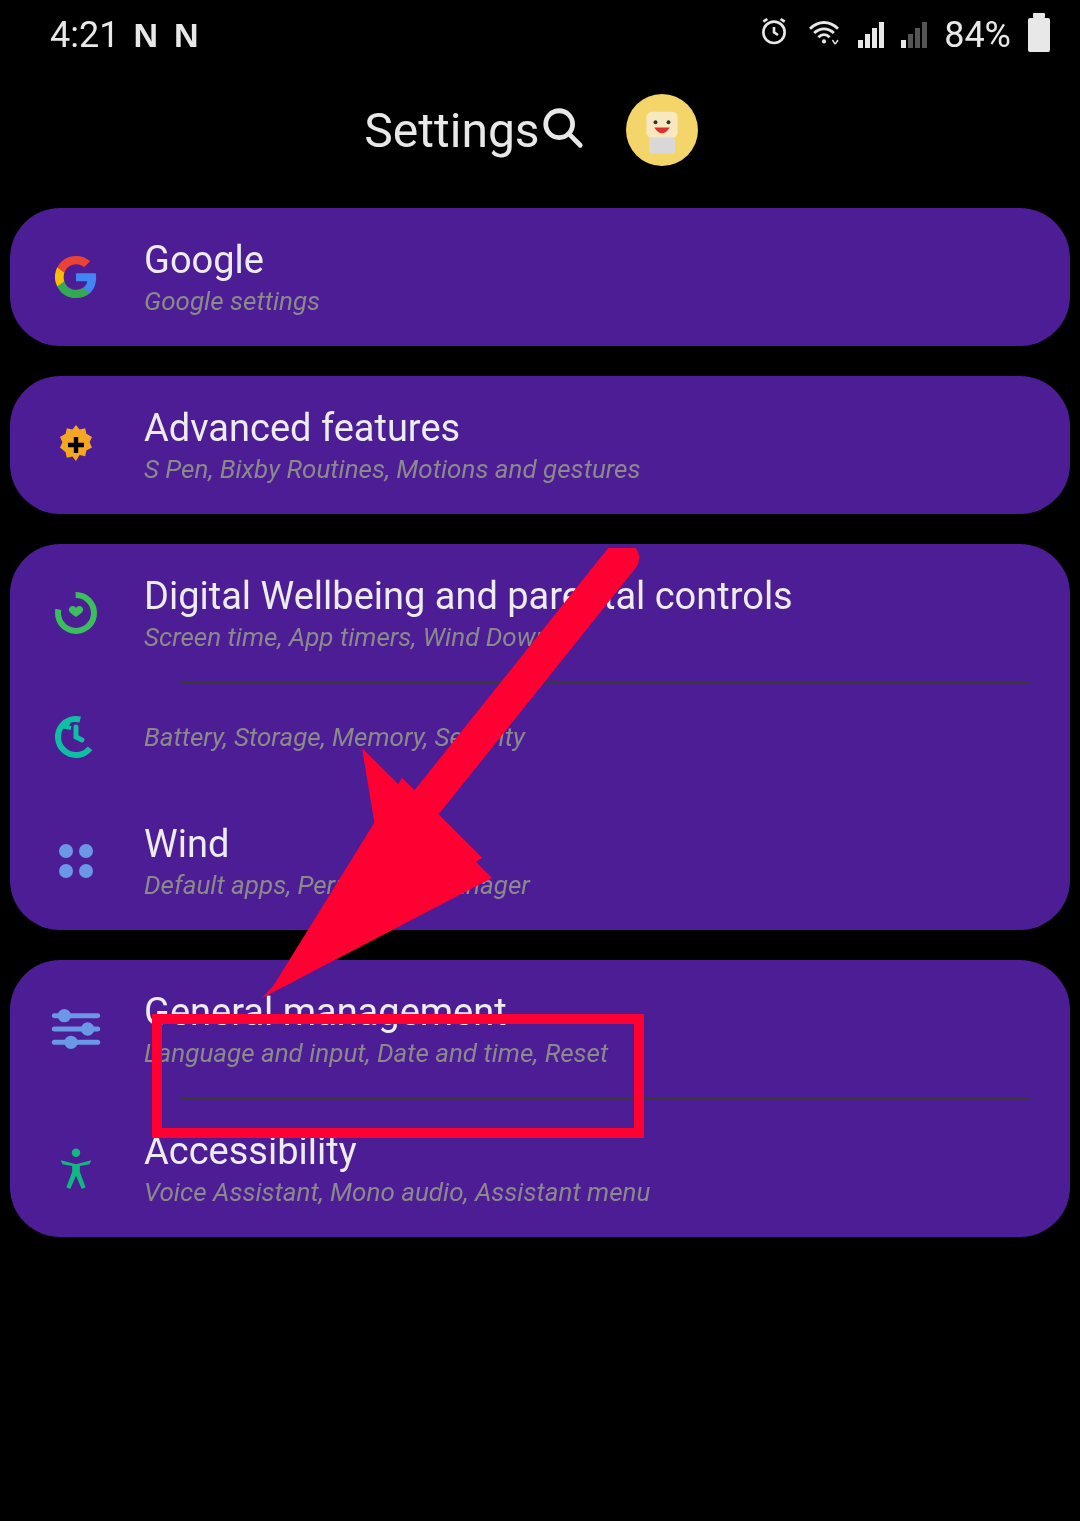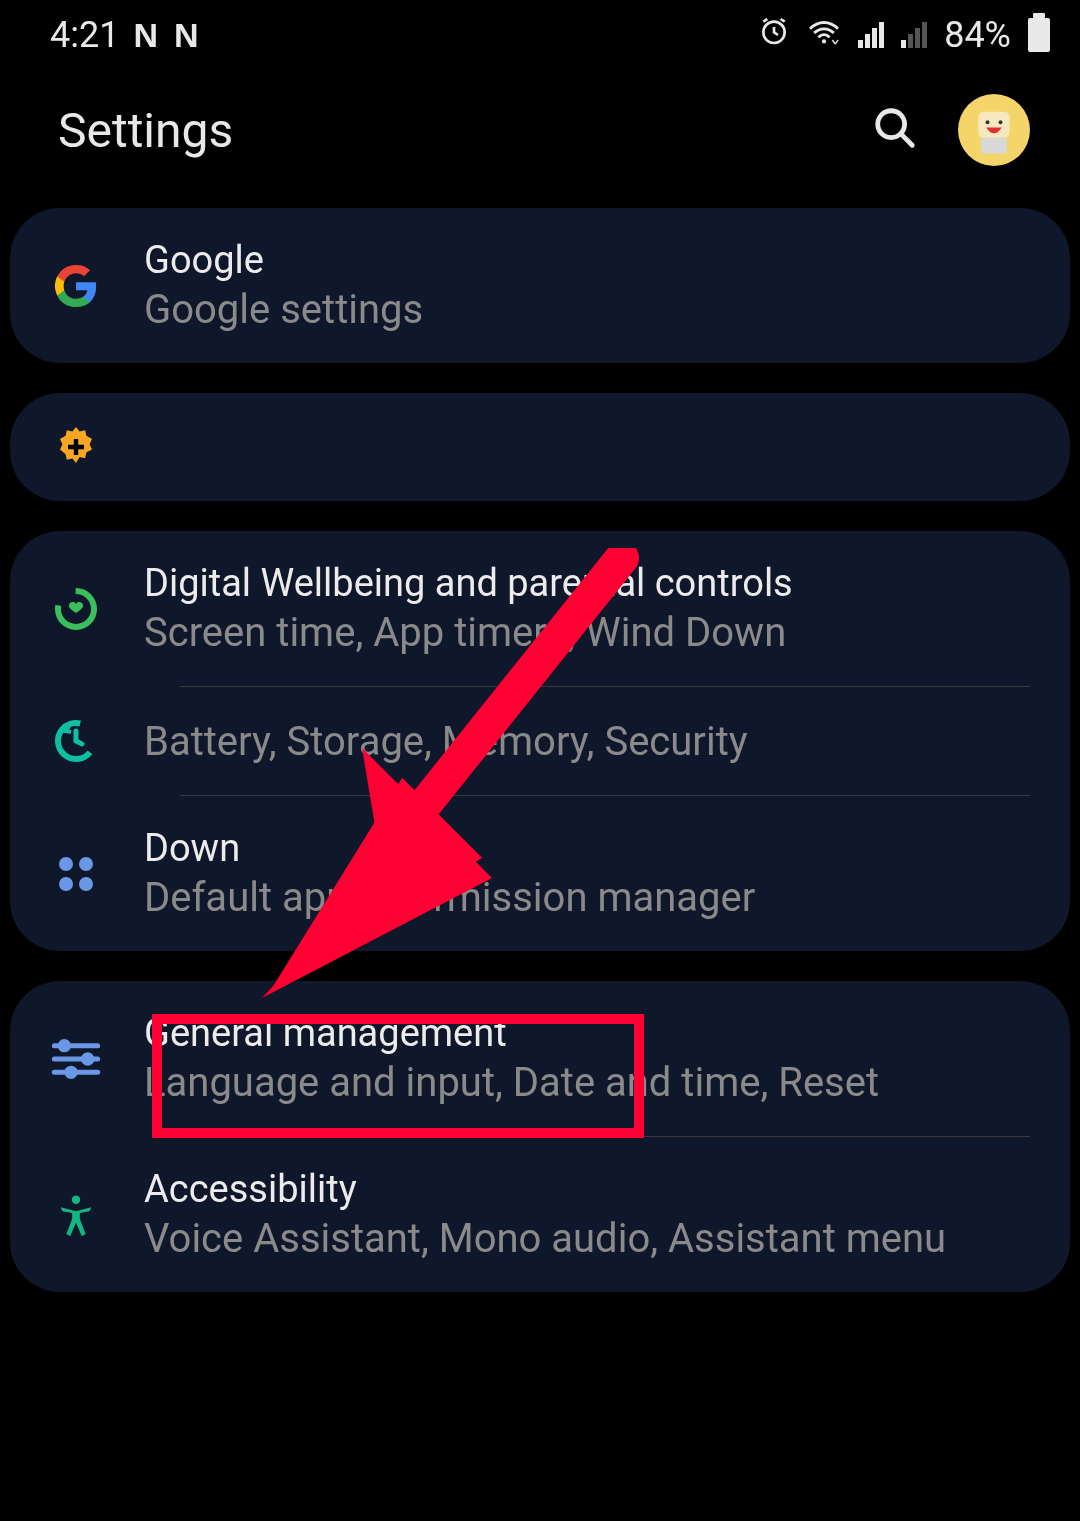--- a/index.html
+++ b/index.html
@@ -19,46 +19,46 @@
       padding: 14px 30px 8px 50px;
       font-size: 36px;
       color: #e8e8e8;
     }
     .status-left { display: flex; align-items: center; gap: 14px; }
     .status-right { display: flex; align-items: center; gap: 17px; }
     .n-icon { font-weight: 800; font-family: Arial; letter-spacing: 2px; font-size: 34px; }
     .header {
       display: flex;
       align-items: center;
-      justify-content: space-between;
-      padding: 30px 50px 30px 58px;
+      justify-content: center;
+      padding: 30px 50px 30px 32px;
     }
     .header-title { font-size: 48px; color: #e8e8e8; font-weight: 400; }
     .header-actions { display: flex; align-items: center; gap: 40px; }
     .search-icon { width: 46px; height: 46px; }
     .avatar {
       width: 72px; height: 72px; border-radius: 50%;
       background: #f4d56a; display:flex; align-items:center; justify-content:center;
     }
     .scroll { padding: 12px 10px; }
     .group {
-      background: #0f172a;
+      background: #4c1d95;
       border-radius: 50px;
       margin-bottom: 30px;
       overflow: hidden;
     }
     .item {
       display: flex; align-items: center;
       padding: 30px 36px 30px 36px;
       gap: 38px;
     }
     .icon-slot { width: 60px; display:flex; justify-content:center; align-items:center; }
     .item-text { flex: 1; }
     .item-title { font-size: 38px; color: #ececec; font-weight: 400; margin-bottom: 4px; }
-    .item-sub { font-size: 40px; color: #8a8a8a; }
+    .item-sub { font-size: 26px; color: #8a8a8a; font-style: italic; }
     .divider { height: 1px; background: #3a3a3a; margin-left: 170px; margin-right: 40px; }
     .highlight-box {
       position: absolute;
       border: 10px solid #ff0033;
       left: 152px; top: 1014px;
       width: 492px; height: 124px;
       pointer-events: none;
     }
     .arrow-svg {
       position: absolute;
@@ -153,20 +153,24 @@
   </div>
 
   <div class="group">
     <div class="item">
       <span class="icon-slot">
         <svg width="48" height="48" viewBox="0 0 24 24">
             <path fill="#f5a623" d="M12 2l1.8 2.2 2.8-.6.6 2.8L20 8l-1.2 2.6L20 13.2l-2.8 1.6-.6 2.8-2.8-.6L12 20l-1.8-2.2-2.8.6-.6-2.8L4 13.2l1.2-2.6L4 8l2.8-1.6.6-2.8 2.8.6z"></path>
             <path d="M12 8v8M8 12h8" stroke="#000" stroke-width="2.2"></path>
           </svg>
       </span>
+      <div class="item-text">
+        <div class="item-title">Advanced features</div>
+        <div class="item-sub">S Pen, Bixby Routines, Motions and gestures</div>
+      </div>
     </div>
   </div>
 
   <div class="group">
     <div class="item">
       <span class="icon-slot">
         <svg width="48" height="48" viewBox="0 0 24 24" fill="none">
             <circle cx="12" cy="12" r="9" stroke="#3bbf5c" stroke-width="3" stroke-dasharray="44 12" transform="rotate(-90 12 12)"></circle>
             <path d="M12 9.5c.8-1.3 2.7-1.3 3.4.1.6 1.2-.2 2.3-3.4 4.4-3.2-2.1-4-3.2-3.4-4.4.7-1.4 2.6-1.4 3.4-.1z" fill="#3bbf5c"></path>
           </svg>
@@ -193,21 +197,21 @@
     <div class="item">
       <span class="icon-slot">
         <svg width="48" height="48" viewBox="0 0 24 24">
             <circle cx="7" cy="7" r="3.5" fill="#6a97e6"></circle>
             <circle cx="17" cy="7" r="3.5" fill="#6a97e6"></circle>
             <circle cx="7" cy="17" r="3.5" fill="#6a97e6"></circle>
             <circle cx="17" cy="17" r="3.5" fill="#6a97e6"></circle>
           </svg>
       </span>
       <div class="item-text">
-        <div class="item-title">Down</div>
+        <div class="item-title">Wind</div>
         <div class="item-sub">Default apps, Permission manager</div>
       </div>
     </div>
   </div>
 
   <div class="group">
     <div class="item">
       <span class="icon-slot">
         <svg width="50" height="42" viewBox="0 0 30 24">
             <g stroke="#6a97e6" stroke-width="3" stroke-linecap="round">

